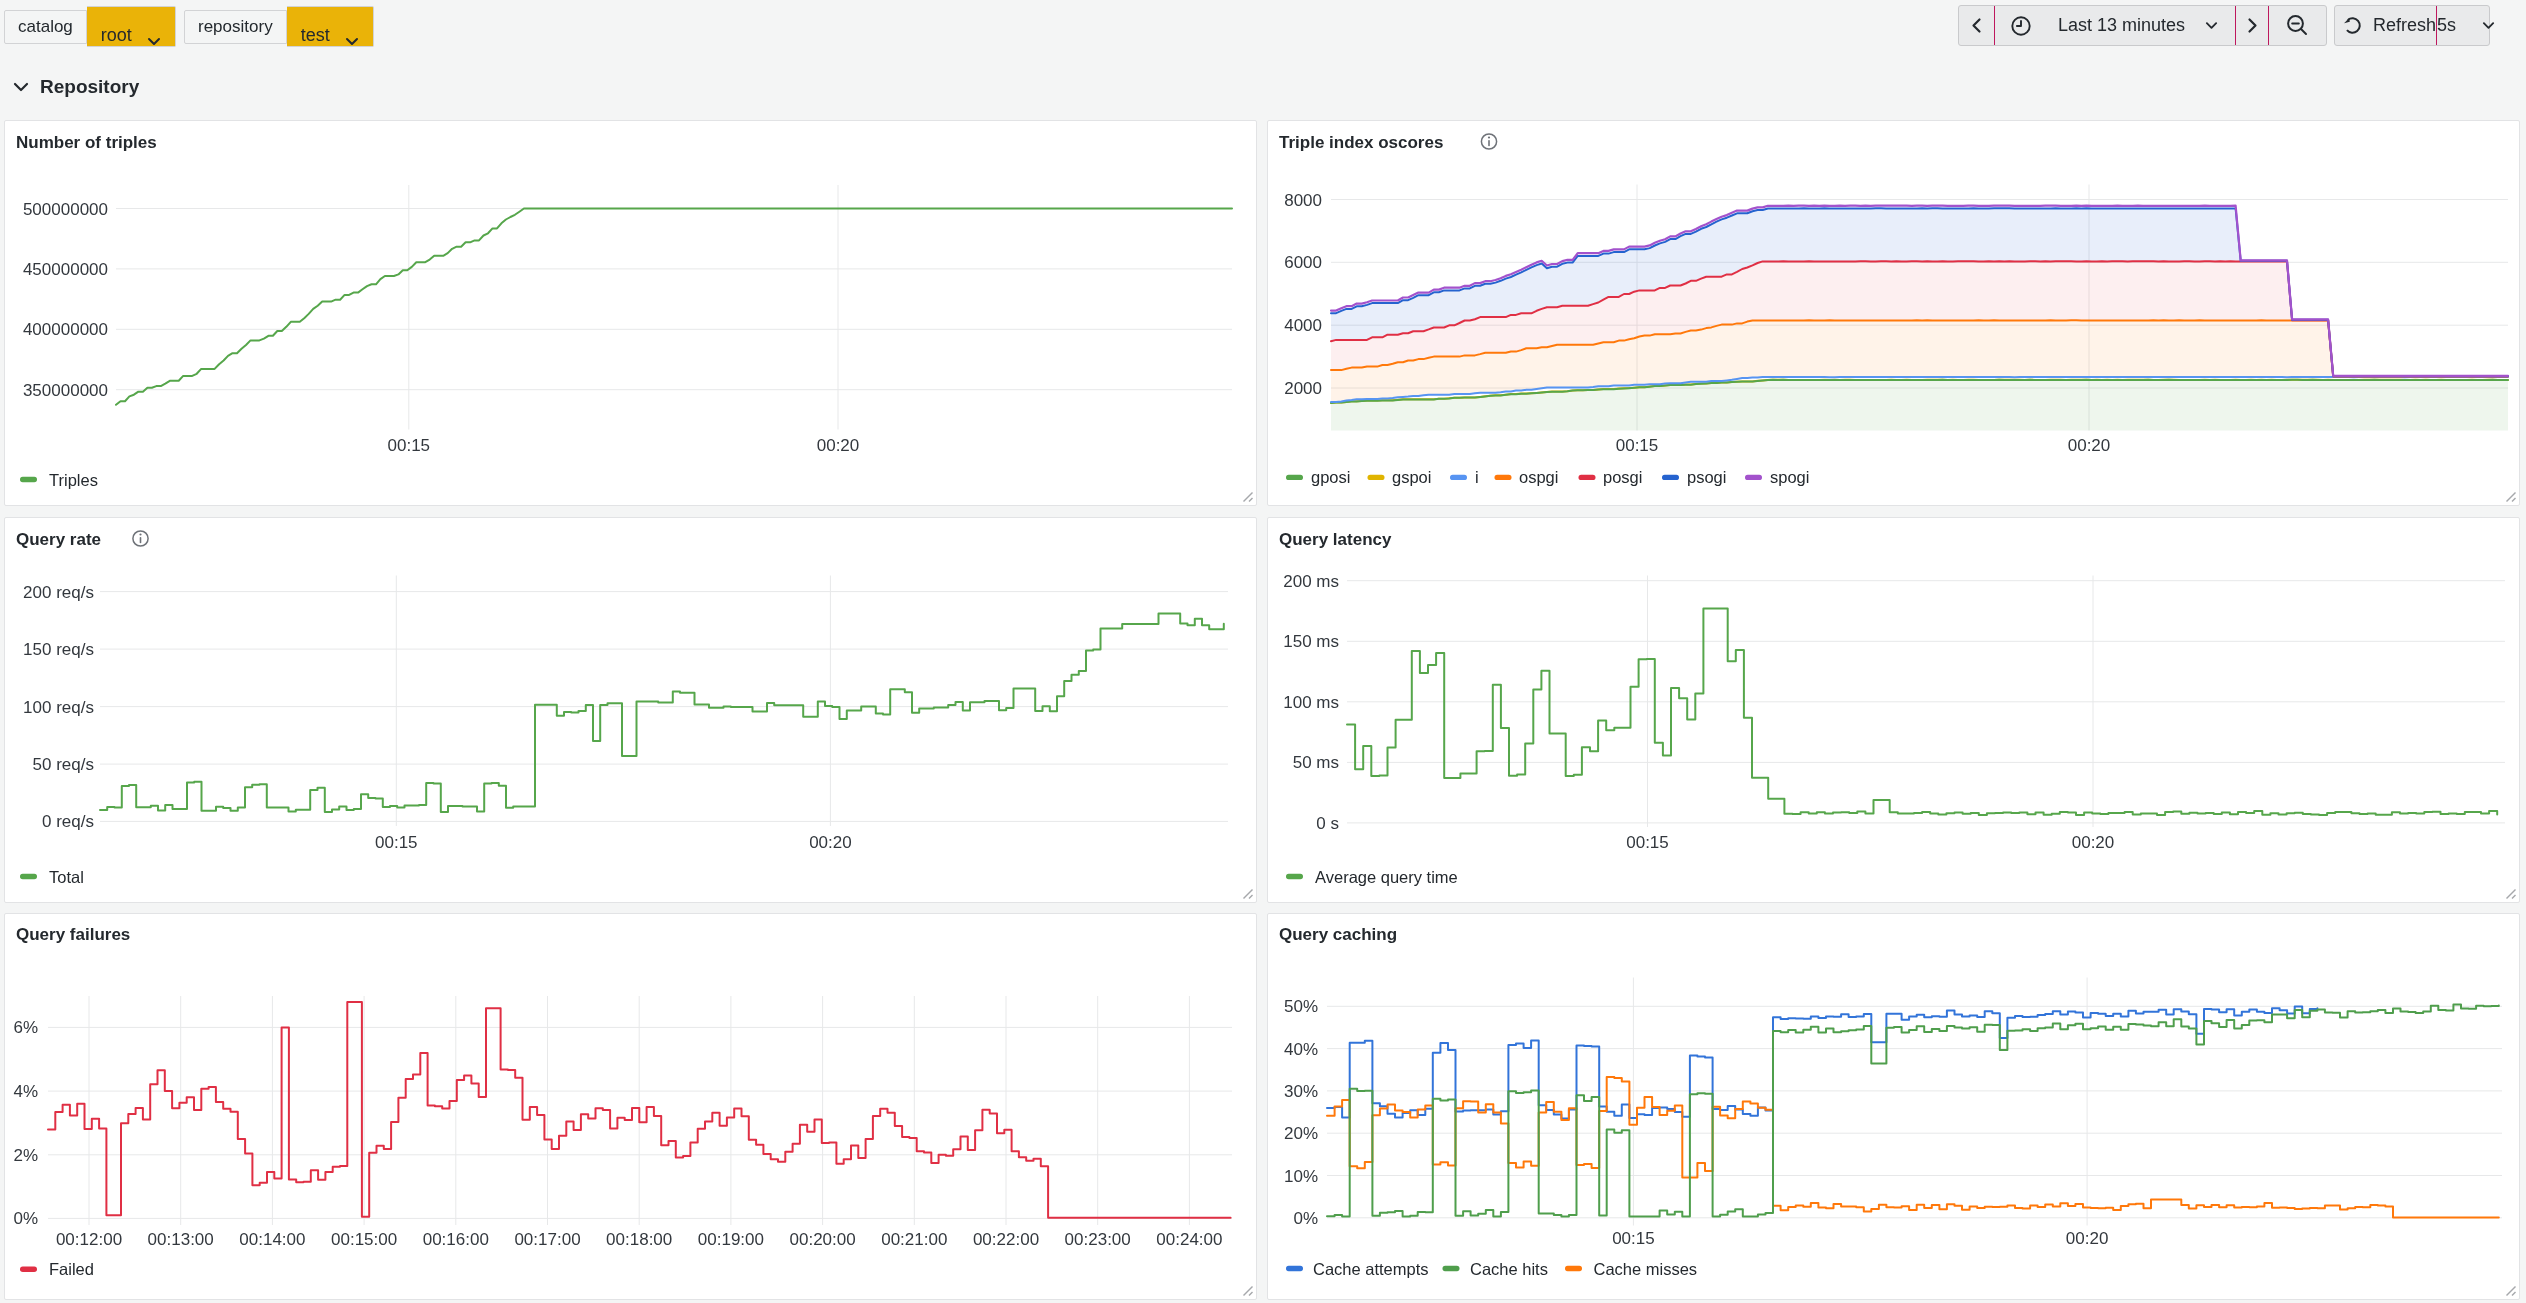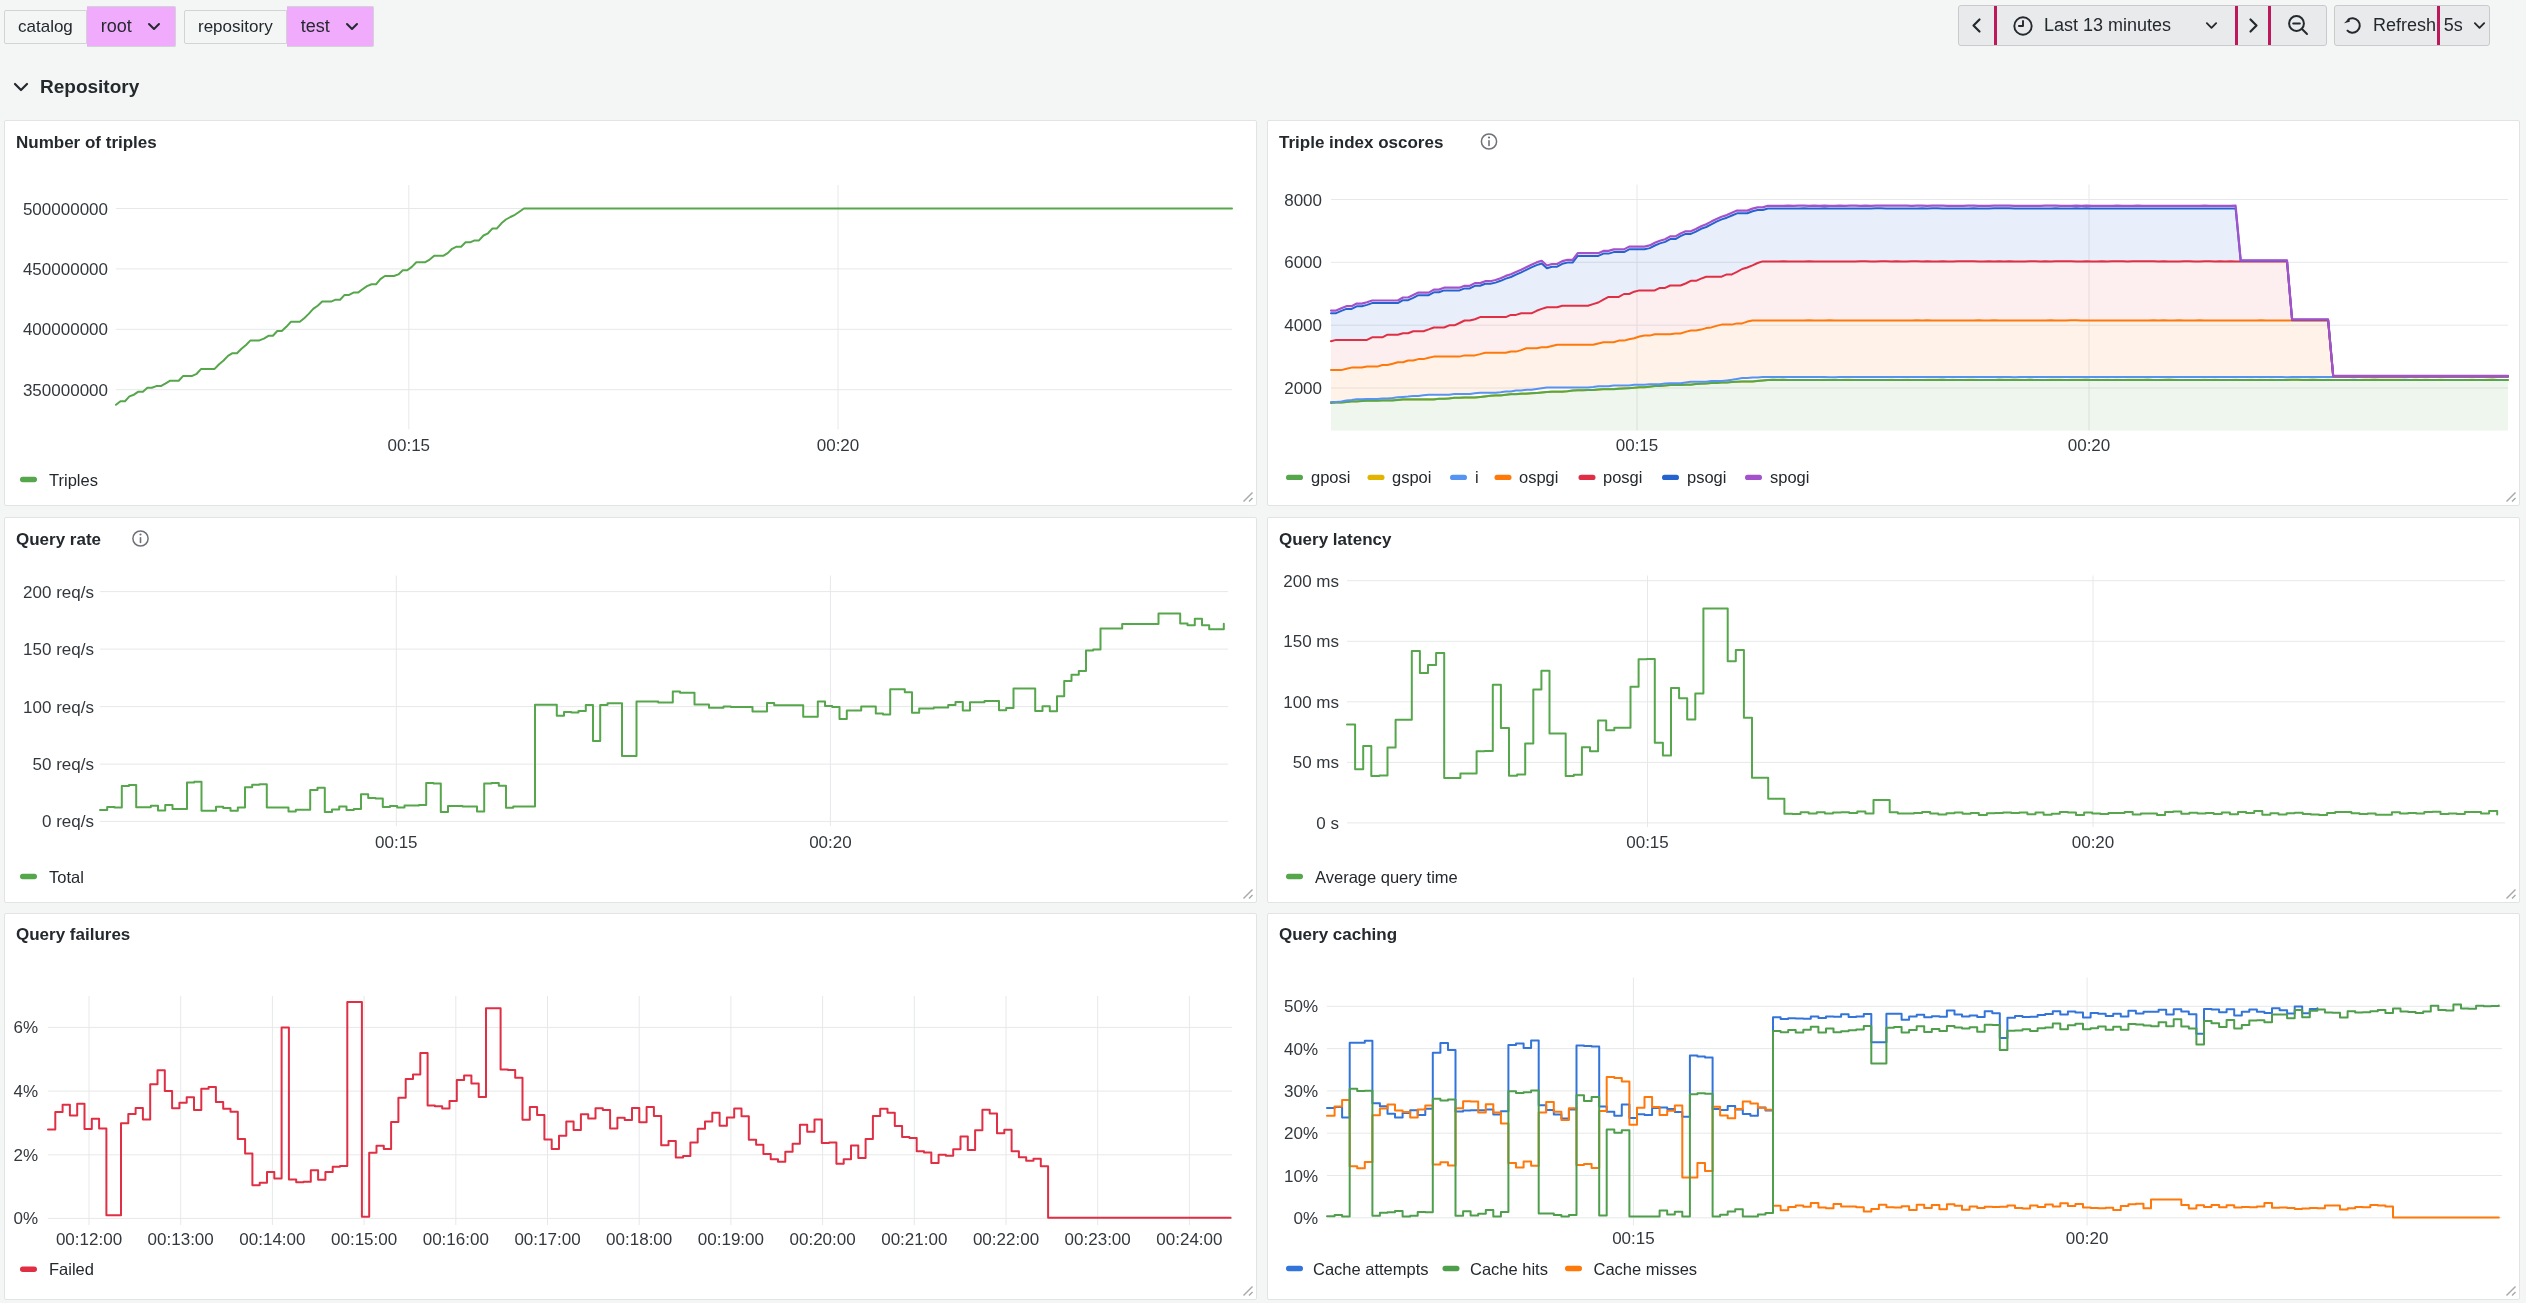--- a/index.html
+++ b/index.html
@@ -1,24 +1,24 @@
 <!DOCTYPE html>
 <html><head>
 <meta charset="utf-8">
 <style>
 * { margin:0; padding:0; box-sizing:border-box; }
 html,body { width:2526px; height:1303px; background:#F4F5F5; font-family:"Liberation Sans",sans-serif; overflow:hidden; }
 .panel { position:absolute; background:#FFFFFF; border:1px solid #E2E3E5; border-radius:2px; }
 .vbox { position:absolute; top:6px; height:41px; display:flex; align-items:center; }
 .vlabel { height:34px; display:flex; align-items:center; padding:0 13px; background:#F4F5F5; border:1px solid #D2D3D5; border-radius:2px 0 0 2px; font-size:17px; color:#24292E; }
-.vvalue { height:41px; display:flex; align-items:center; padding:0 14px; background:#f0abfc; border:1px solid #D2D3D5; border-left:none; border-radius:0 2px 2px 0; font-size:18px; color:#24292E; }
+.vvalue { height:41px; display:flex; align-items:flex-end; padding:0 14px; background:#eab308; border:1px solid #D2D3D5; border-left:none; border-radius:0 2px 2px 0; font-size:18px; color:#24292E; }
 .vvalue svg { margin-left:15px; }
 .tgroup { position:absolute; top:5px; height:41px; display:flex; align-items:stretch; background:#E9EAEB; border:1px solid #C9CACC; border-radius:3px; }
 .tseg { display:flex; align-items:center; justify-content:center; color:#24292E; font-size:18px; }
-.tseg + .tseg { border-left:3px solid #be185d; }
+.tseg + .tseg { border-left:1px solid #be185d;gap:16px; }
 .hdr { position:absolute; left:40px; top:76px; font-size:19px; font-weight:700; color:#24292E; }
 svg.overlay { position:absolute; left:0; top:0; z-index:5; }
 </style>
 </head>
 <body>
 
 <div class="vbox" style="left:4px;">
   <div class="vlabel">catalog</div>
   <div class="vvalue">root
     <svg width="14" height="9" viewBox="0 0 14 9">

